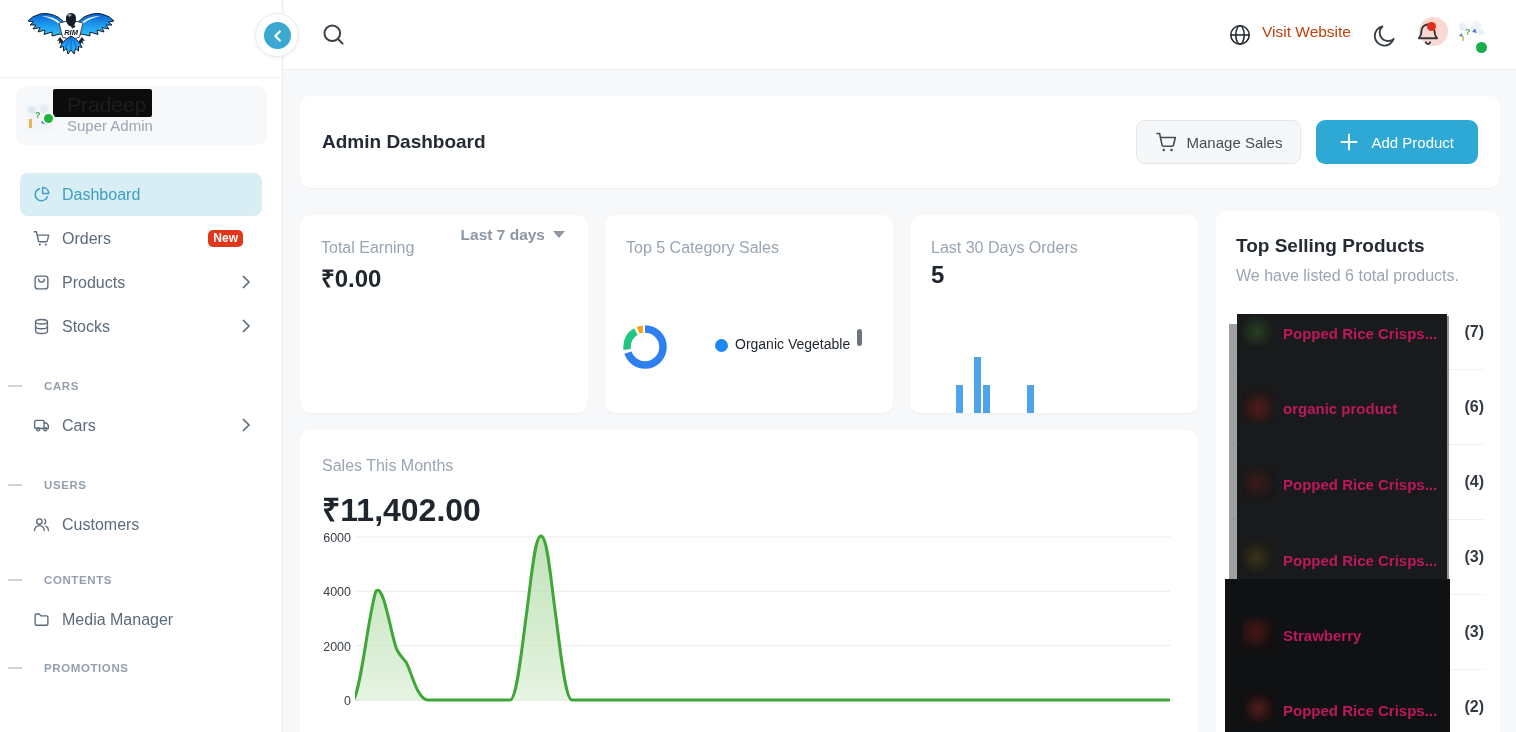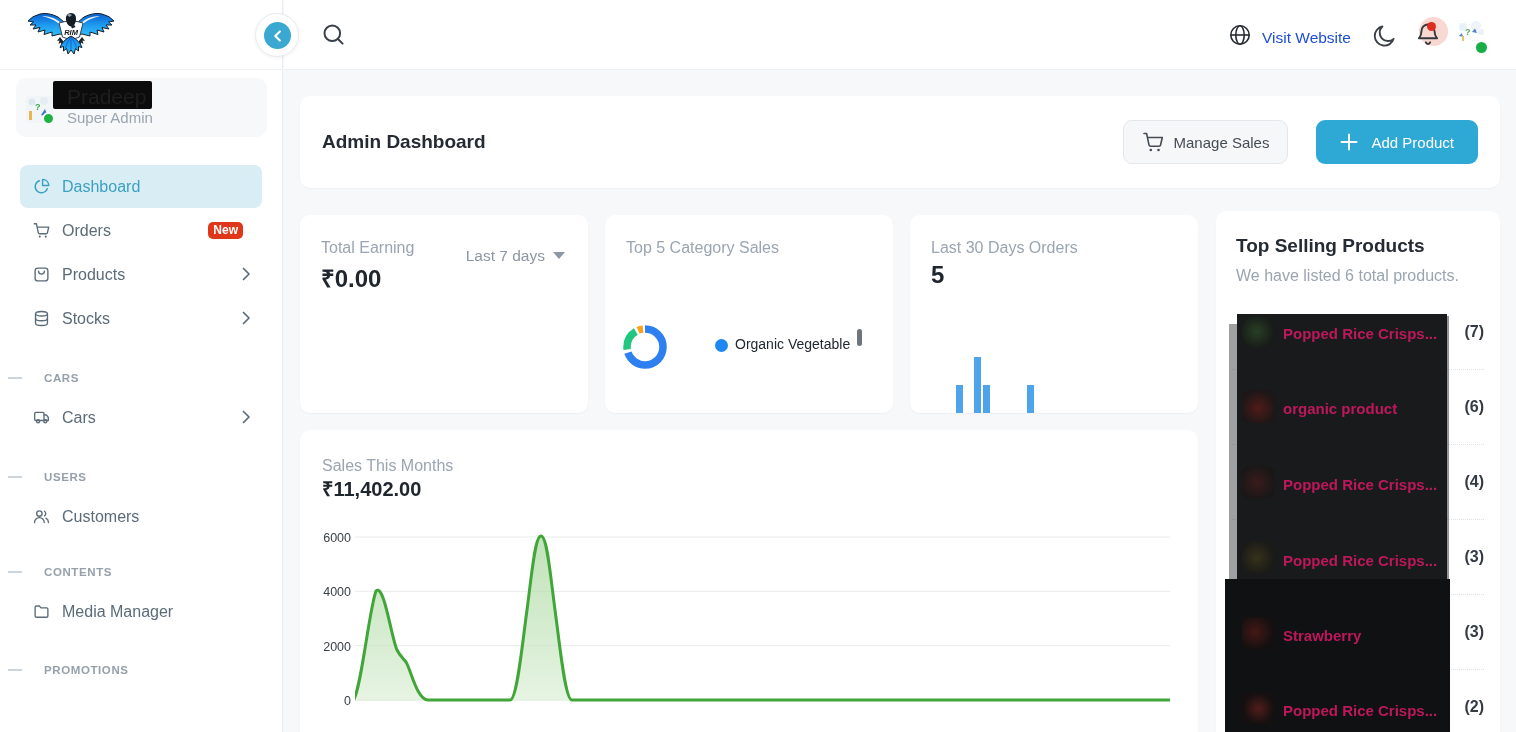--- a/index.html
+++ b/index.html
@@ -1,61 +1,61 @@
 <!DOCTYPE html>
 <html><head>
 <meta charset="utf-8">
 <style>
 * { margin:0; padding:0; box-sizing:border-box; }
 html,body { width:1516px; height:732px; overflow:hidden; font-family:"Liberation Sans",sans-serif; background:#f7f8fa; }
 svg { display:block; }
 .sidebar { position:fixed; left:0; top:0; width:283px; height:732px; background:#fff; border-right:1px solid #e9edf0; z-index:5; }
-.logo-area { height:70px; position:relative; border-bottom:1px solid #eef1f3; }
+.logo-area { height:78px; position:relative; border-bottom:1px solid #eef1f3; }
 .collapse-wrap { position:absolute; left:255px; top:13px; width:44px; height:44px; background:#fff; border:1px solid #e7eaee; border-radius:50%; box-shadow:0 1px 4px rgba(0,0,0,0.06); z-index:6; }
 .collapse-btn { position:absolute; left:8px; top:8px; width:27px; height:27px; background:#3aa8d0; border-radius:50%; display:flex; align-items:center; justify-content:center; }
 .profile { margin:8px 16px 0 16px; width:251px; height:59px; background:#f7f8f9; border-radius:10px; position:relative; }
 .avatar1 { position:absolute; left:10px; top:18px; width:27px; height:27px; border-radius:4px; overflow:hidden; }
 .pname-redact { position:absolute; left:37px; top:3px; width:99px; height:28px; background:#0c0c0c; border-radius:2px; overflow:hidden; }
 .pname-redact span { position:absolute; left:14px; top:4px; color:#1e1e1e; font-size:21px; }
 .prole { position:absolute; left:51px; top:31px; color:#9aa5b1; font-size:15px; }
 .pdot { position:absolute; left:42px; top:112px; width:13px; height:13px; border-radius:50%; background:#1fb141; border:2px solid #f7f8f9; z-index:2; }
 .menu { padding:0 20px; margin-top:28px; }
 .mitem { height:43px; display:flex; align-items:center; padding:0 13px; border-radius:8px; color:#5b6b79; font-size:16px; position:relative; margin-bottom:1px; }
 .mitem .mic { margin-right:12px; flex:0 0 auto; width:17px; height:17px; }
 .mitem.active { background:#d9edf4; color:#3ba0c2; }
 .chev { position:absolute; right:6px; top:11px; }
 .badge-new { position:absolute; right:19px; background:#e0371b; color:#fff; font-weight:bold; font-size:12px; line-height:13px; padding:2px 5px; border-radius:5px; }
 .shead { position:relative; margin-top:30px; margin-left:24px; height:16px; display:flex; align-items:center; font-size:11.5px; font-weight:bold; color:#95a0ac; letter-spacing:0.6px; }
 .shead::before { content:""; position:absolute; left:-36px; top:7px; width:14px; height:2px; background:#cdd4da; }
 .shead + .mitem { margin-top:10px; }
 .header { position:fixed; left:284px; top:0; width:1232px; height:70px; background:#fff; border-bottom:1px solid #eceff2; z-index:4; }
 .hsearch { position:absolute; left:38px; top:23px; }
 .hright { position:absolute; right:30px; top:0; height:70px; display:flex; align-items:center; }
-.visitw { display:flex; align-items:flex-end; color:#1d4ed8; font-size:15.5px; }
+.visitw { display:flex; align-items:flex-start; color:#c2410c; font-size:15.5px; }
 .visitw svg { margin-right:10px; }
 .hmoon { margin-left:21px; }
 .hbell { margin-left:15px; position:relative; width:34px; height:40px; }
 .hbell .pink { position:absolute; left:7px; top:2px; width:29px; height:29px; border-radius:50%; background:#f9d8d2; }
 .hbell svg { position:absolute; left:4px; top:6px; }
 .hbell .reddot { position:absolute; left:15px; top:7px; width:9px; height:9px; border-radius:50%; background:#e02e1e; }
 .havatar { margin-left:9px; position:relative; width:31px; height:31px; }
 .havatar .img { width:30px; height:30px; border-radius:4px; overflow:hidden; }
 .havatar .gdot { position:absolute; right:-1px; bottom:-2px; width:11px; height:11px; border-radius:50%; background:#17ae47; }
 .main { position:absolute; left:284px; top:70px; width:1232px; }
-.card { background:#fff; border-radius:10px; box-shadow:0 1px 2px rgba(16,24,40,0.04);gap:13px; }
+.card { background:#fff; border-radius:10px; box-shadow:0 1px 2px rgba(16,24,40,0.04); }
 .titlecard { position:absolute; left:16px; top:26px; width:1200px; height:92px; display:flex; align-items:center; padding:0 22px; }
 .titlecard h1 { font-size:19px; color:#252b33; }
 .btn-manage { margin-left:auto; height:44px; background:#f6f7f8; border:1px solid #e4e7ea; border-radius:9px; display:flex; align-items:center; padding:0 18px; color:#454c54; font-size:15px; }
 .btn-manage svg { margin-right:10px; }
 .btn-add { margin-left:15px; height:44px; background:#2ea9d6; border-radius:9px; display:flex; align-items:center; padding:0 24px; color:#fff; font-size:15px; }
 .statrow { position:absolute; left:16px; top:145px; }
 .stat { position:absolute; width:288px; height:198px; padding:24px 23px 24px 21px; overflow:hidden; }
 .lbl { color:#9aa5b1; font-size:16px; }
 .val { color:#20262e; font-size:24px; font-weight:bold; margin-top:4px; }
-.last7 { position:absolute; right:23px; top:32px; color:#8d97a3; font-size:15.5px; }
+.last7 { position:absolute; right:23px; top:11px; color:#8d97a3; font-size:15.5px;font-weight:bold; }
 .last7 .tri { display:inline-block; width:0; height:0; border-left:6px solid transparent; border-right:6px solid transparent; border-top:7px solid #8d97a3; margin-left:8px; vertical-align:2px; }
 .donutwrap { position:absolute; left:18px; top:110px; }
 .legend { position:absolute; left:110px; top:114px; width:140px; height:32px; overflow:hidden; }
 .lrow { display:flex; align-items:flex-end; height:23px; }
 .ldot { width:13px; height:13px; border-radius:50%; margin-right:7px; flex:0 0 auto; }
 .lrow span { font-size:14px; color:#222831; white-space:nowrap; }
 .lscroll { position:absolute; right:31px; top:114px; width:5px; height:17px; border-radius:3px; background:#6e757c; }
 .bars { position:absolute; left:0; bottom:0; width:100%; height:60px; }
 .bar { position:absolute; bottom:0; width:7px; background:#4da4ea; }
 .saleschart { position:absolute; left:16px; top:360px; width:898px; height:302px; padding:27px 26px 24px 22px; border-bottom-left-radius:0; border-bottom-right-radius:0; }
@@ -222,21 +222,21 @@
         </svg>
       Customers
     </div>
     <div class="shead" style="margin-top:26px">CONTENTS</div>
     <div class="mitem">
       <svg class="mic" viewBox="0 0 20 20" fill="none" stroke="#5b6b79" stroke-width="1.6" stroke-linecap="round" stroke-linejoin="round">
           <path d="M2.5 5 a1.5 1.5 0 0 1 1.5 -1.5 h3.4 l2 2.2 h6.6 a1.5 1.5 0 0 1 1.5 1.5 v8 a1.5 1.5 0 0 1 -1.5 1.5 H4 a1.5 1.5 0 0 1 -1.5 -1.5 Z"></path>
         </svg>
       Media Manager
     </div>
-    <div class="shead" style="margin-top:29px">PROMOTIONS</div>
+    <div class="shead" style="margin-top:19px">PROMOTIONS</div>
   </div>
   <div class="collapse-wrap">
     <div class="collapse-btn">
       <svg width="14" height="14" viewBox="0 0 14 14" fill="none" stroke="#fff" stroke-width="2.2" stroke-linecap="round" stroke-linejoin="round">
           <path d="M8.8 2.5 L4.3 7 L8.8 11.5"></path>
         </svg>
     </div>
   </div>
 </div>
 <div class="main">
@@ -289,21 +289,21 @@
       <div class="bars">
         <div class="bar" style="left:46px; height:28px"></div>
         <div class="bar" style="left:64px; height:56px"></div>
         <div class="bar" style="left:73px; height:28px"></div>
         <div class="bar" style="left:117px; height:28px"></div>
       </div>
     </div>
   </div>
   <div class="card saleschart">
     <div class="lbl">Sales This Months</div>
-    <div style="color:#20262e;font-size:20px;font-weight:bold;margin-top:0px">₹11,402.00</div>
+    <div style="color:#20262e;font-size:32px;font-weight:bold;margin-top:12px">₹11,402.00</div>
     <div class="chartbox">
       <div class="ylab" style="left:-8px; top:33px">6000</div>
       <div class="ylab" style="left:-8px; top:87px">4000</div>
       <div class="ylab" style="left:-8px; top:142px">2000</div>
       <div class="ylab" style="left:-8px; top:196px">0</div>
       <svg width="820" height="220" viewBox="0 0 820 220" style="position:absolute;left:29px;top:0">
         <defs>
           <linearGradient id="ag" x1="0" y1="0" x2="0" y2="1">
             <stop offset="0" stop-color="#9ed392" stop-opacity="0.62"></stop>
             <stop offset="1" stop-color="#dff0da" stop-opacity="0.75"></stop>

